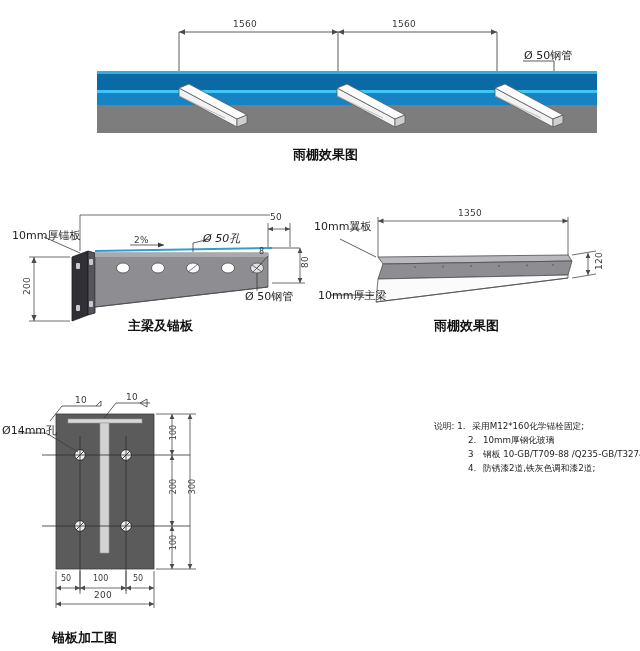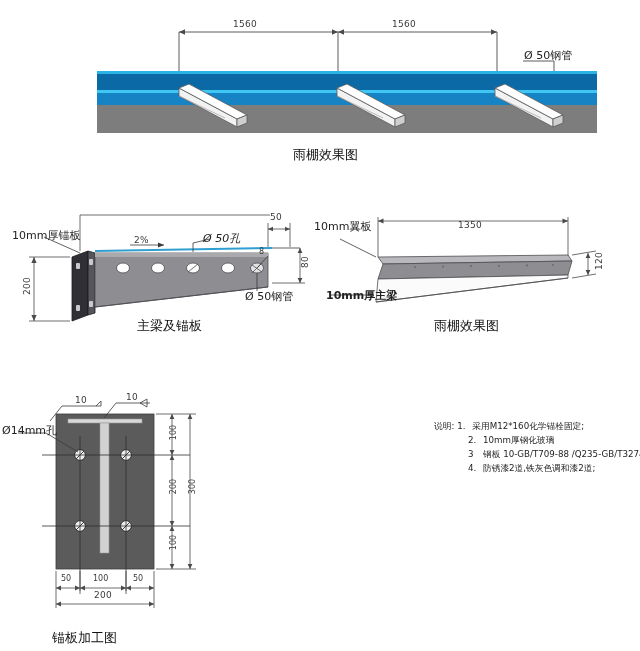--- a/index.html
+++ b/index.html
@@ -6,21 +6,21 @@
   body{
     width:640px;height:651px;position:relative;overflow:hidden;
     font-family:"DejaVu Sans","Liberation Sans",sans-serif;
     color:#2b2b2b;
   }
   .sheet{position:absolute;inset:0;background:#fff;}
   .abs{position:absolute;}
   .dimtxt{font-size:9px;color:#3a3a3a;letter-spacing:.3px;white-space:nowrap;}
   .dimtxt-sm{font-size:8px;color:#3a3a3a;white-space:nowrap;}
   .lbl{font-size:11px;color:#222;white-space:nowrap;}
-  .caption{font-size:13px;color:#111;font-weight:normal;white-space:nowrap;
+  .caption{font-size:13px;color:#111;font-weight:bold;white-space:nowrap;
            font-family:"DejaVu Sans","Liberation Sans",sans-serif;}
   .rot{transform:rotate(-90deg);transform-origin:center center;}
   svg{display:block;overflow:visible;}
   .note{font-size:8.7px;color:#1d1d1d;white-space:nowrap;line-height:14px;}
   .notes-block{position:absolute;left:434px;top:419px;}
   .note-row{display:flex;gap:3px;}
   .note-idx{width:12px;flex:none;text-align:left;}
 </style>
 </head>
 <body>
@@ -173,21 +173,21 @@
 
     <div class="abs lbl" style="left:12px;top:33px;">10mm厚锚板</div>
     <div class="abs dimtxt rot" style="left:13px;top:86px;width:28px;text-align:center;">200</div>
     <div class="abs dimtxt" style="left:134px;top:40px;">2%</div>
     <div class="abs lbl" style="left:203px;top:36px;font-style:italic;">Ø 50孔</div>
     <div class="abs dimtxt-sm" style="left:259px;top:52px;">8</div>
     <div class="abs dimtxt" style="left:270px;top:17px;">50</div>
     <div class="abs dimtxt rot" style="left:294px;top:62px;width:22px;text-align:center;">80</div>
     <div class="abs lbl" style="left:245px;top:94px;">Ø 50钢管</div>
 
-    <div class="abs caption" style="left:137px;top:122px;">主梁及锚板</div>
+    <div class="abs caption" style="left:128px;top:122px;">主梁及锚板</div>
   </div>
 
   <div class="abs" style="left:310px;top:195px;width:330px;height:150px;">
 
     <svg class="abs" style="left:0;top:0;" width="330" height="150">
 
       <g stroke="#4a4a4a" stroke-width="0.8" fill="none">
         <line x1="68" y1="22" x2="68" y2="62"></line>
         <line x1="258" y1="22" x2="258" y2="62"></line>
         <line x1="68" y1="26" x2="258" y2="26"></line>
@@ -222,23 +222,23 @@
         <line x1="262" y1="60" x2="286" y2="56"></line>
         <line x1="262" y1="83" x2="286" y2="79"></line>
         <line x1="278" y1="58" x2="278" y2="80"></line>
       </g>
       <g fill="#4a4a4a">
         <polygon points="278,58 275.6,63 280.4,63"></polygon>
         <polygon points="278,80 275.6,75 280.4,75"></polygon>
       </g>
     </svg>
 
-    <div class="abs dimtxt" style="left:148px;top:13px;margin-top:12px;">1350</div>
+    <div class="abs dimtxt" style="left:148px;top:13px;">1350</div>
     <div class="abs lbl" style="left:4px;top:24px;">10mm翼板</div>
-    <div class="abs lbl" style="left:16px;top:93px;font-weight:bold;">10mm厚主梁</div>
+    <div class="abs lbl" style="left:8px;top:93px;">10mm厚主梁</div>
     <div class="abs dimtxt rot" style="left:277px;top:61px;width:24px;text-align:center;">120</div>
 
     <div class="abs caption" style="left:124px;top:122px;">雨棚效果图</div>
   </div>
 
   <div class="abs" style="left:0;top:376px;width:260px;height:285px;">
 
     <svg class="abs" style="left:0;top:0;" width="260" height="285">
 
       <rect x="56" y="38" width="98" height="155" fill="#5b5b5b" stroke="#3c3c3c" stroke-width="0.8"></rect>

